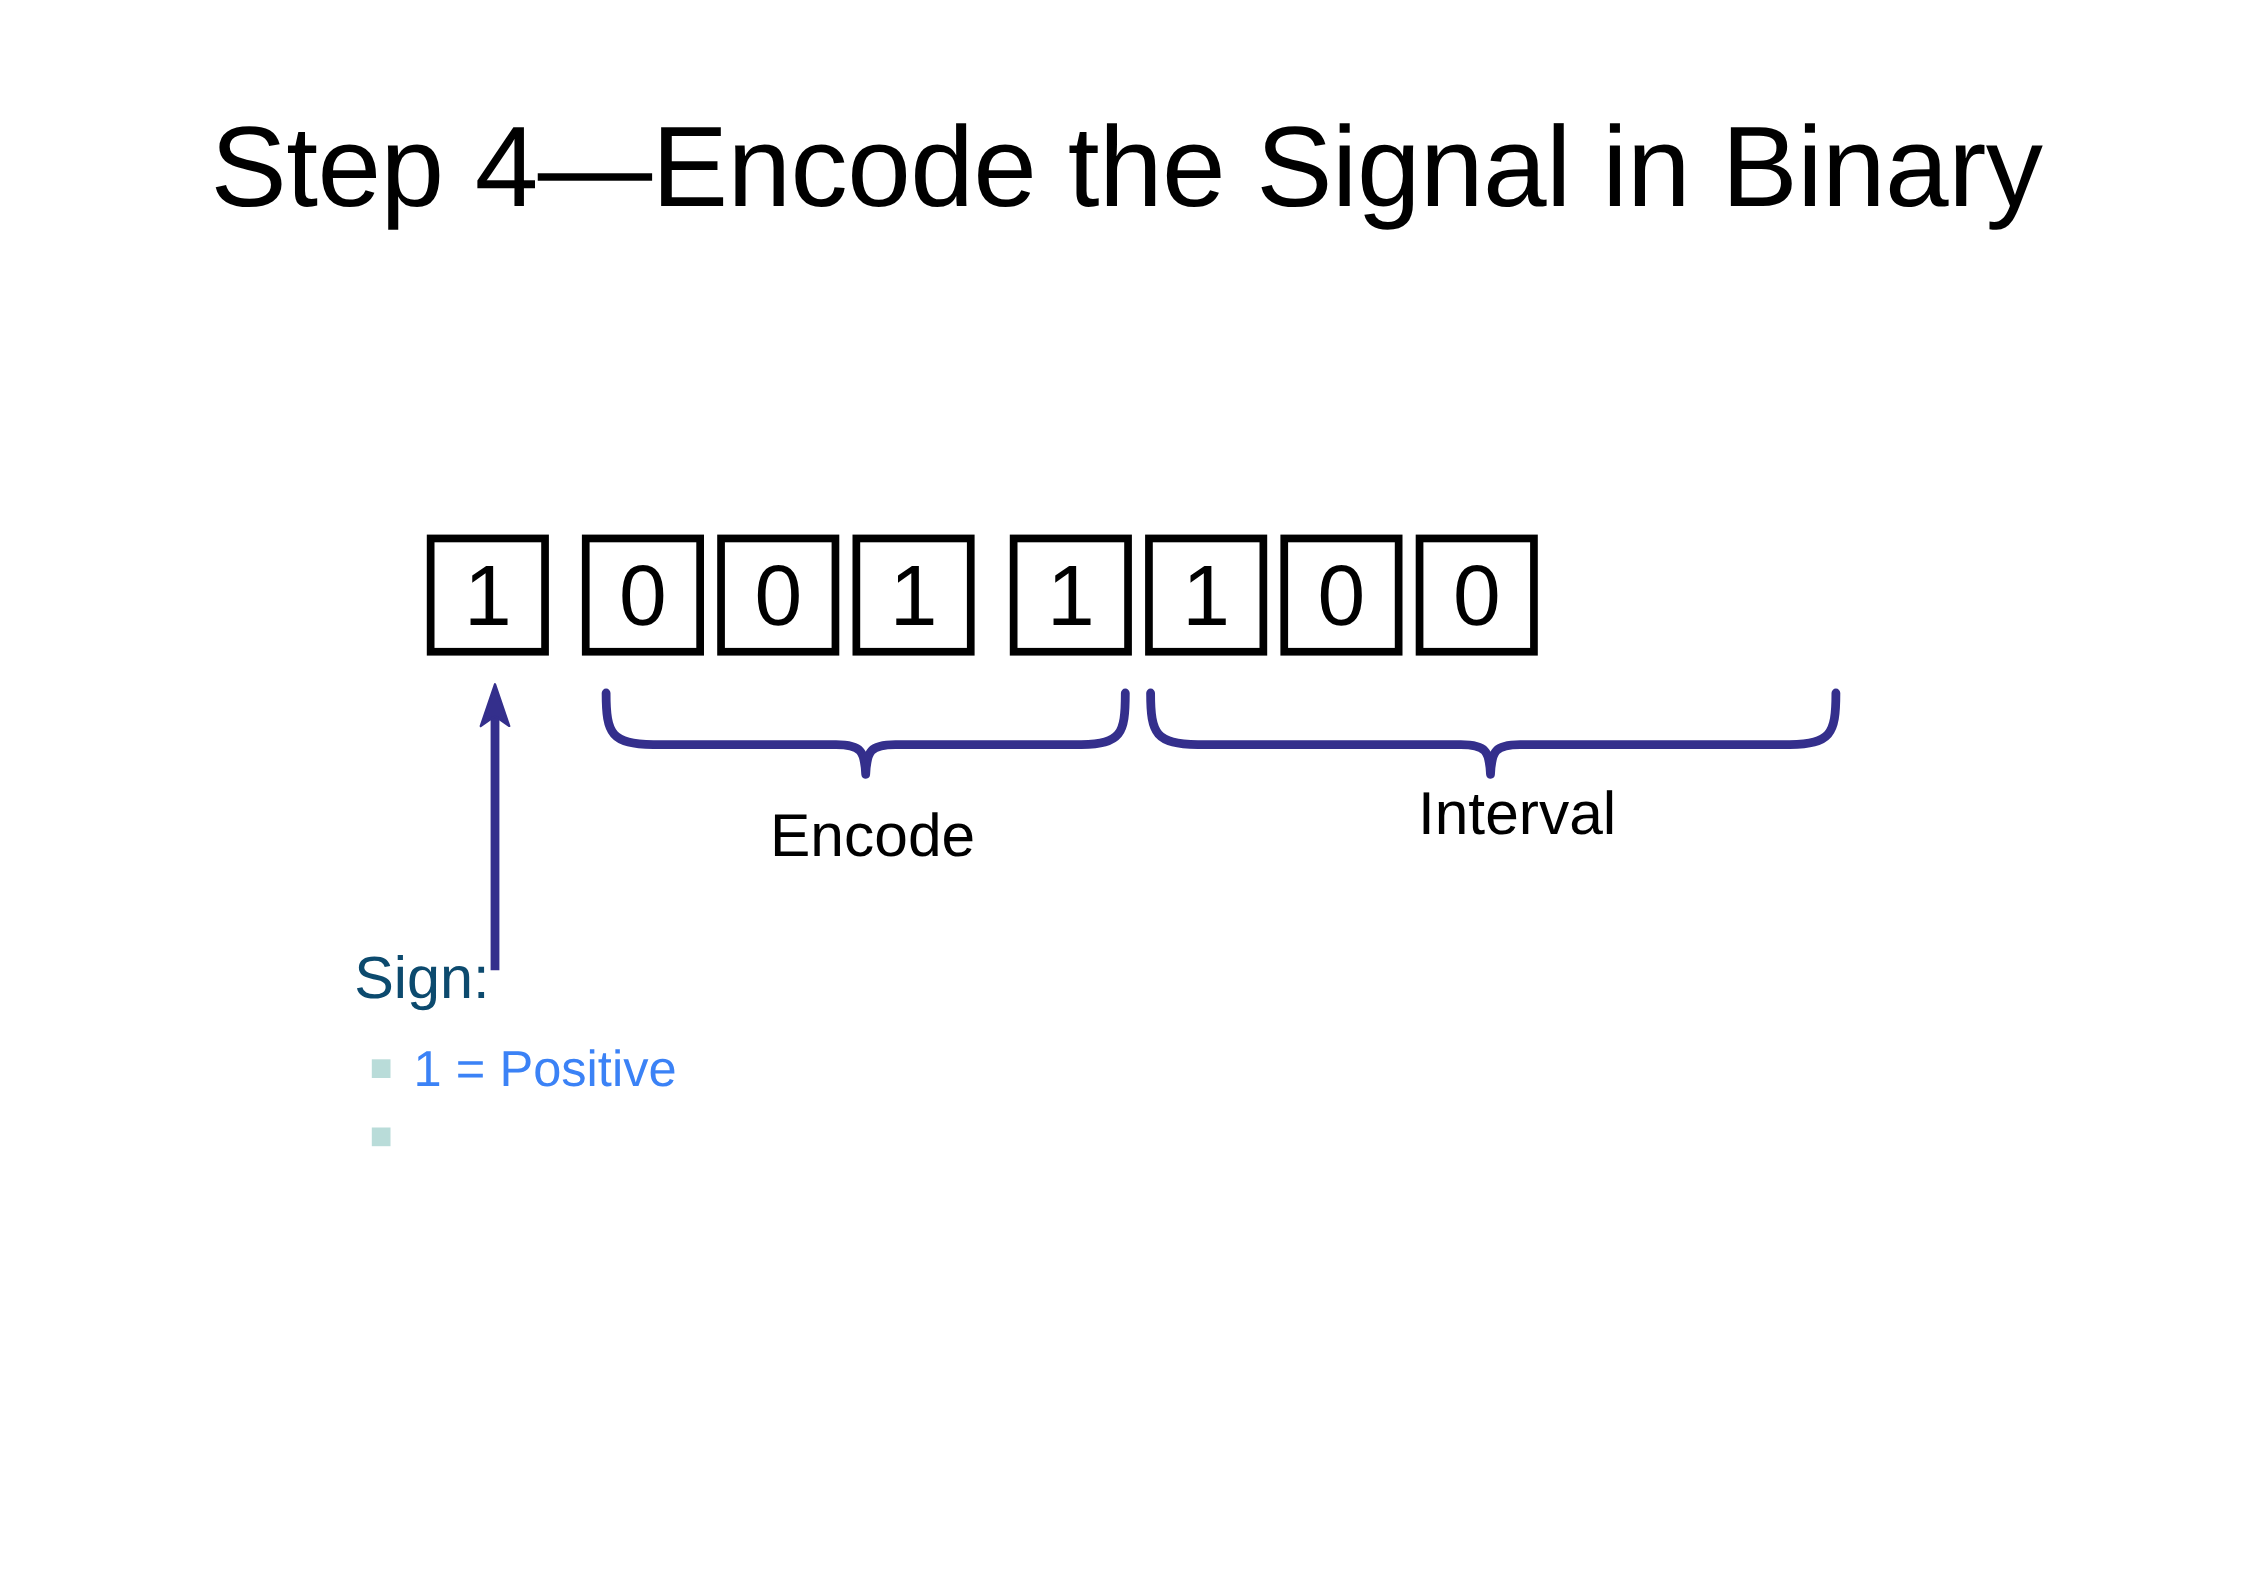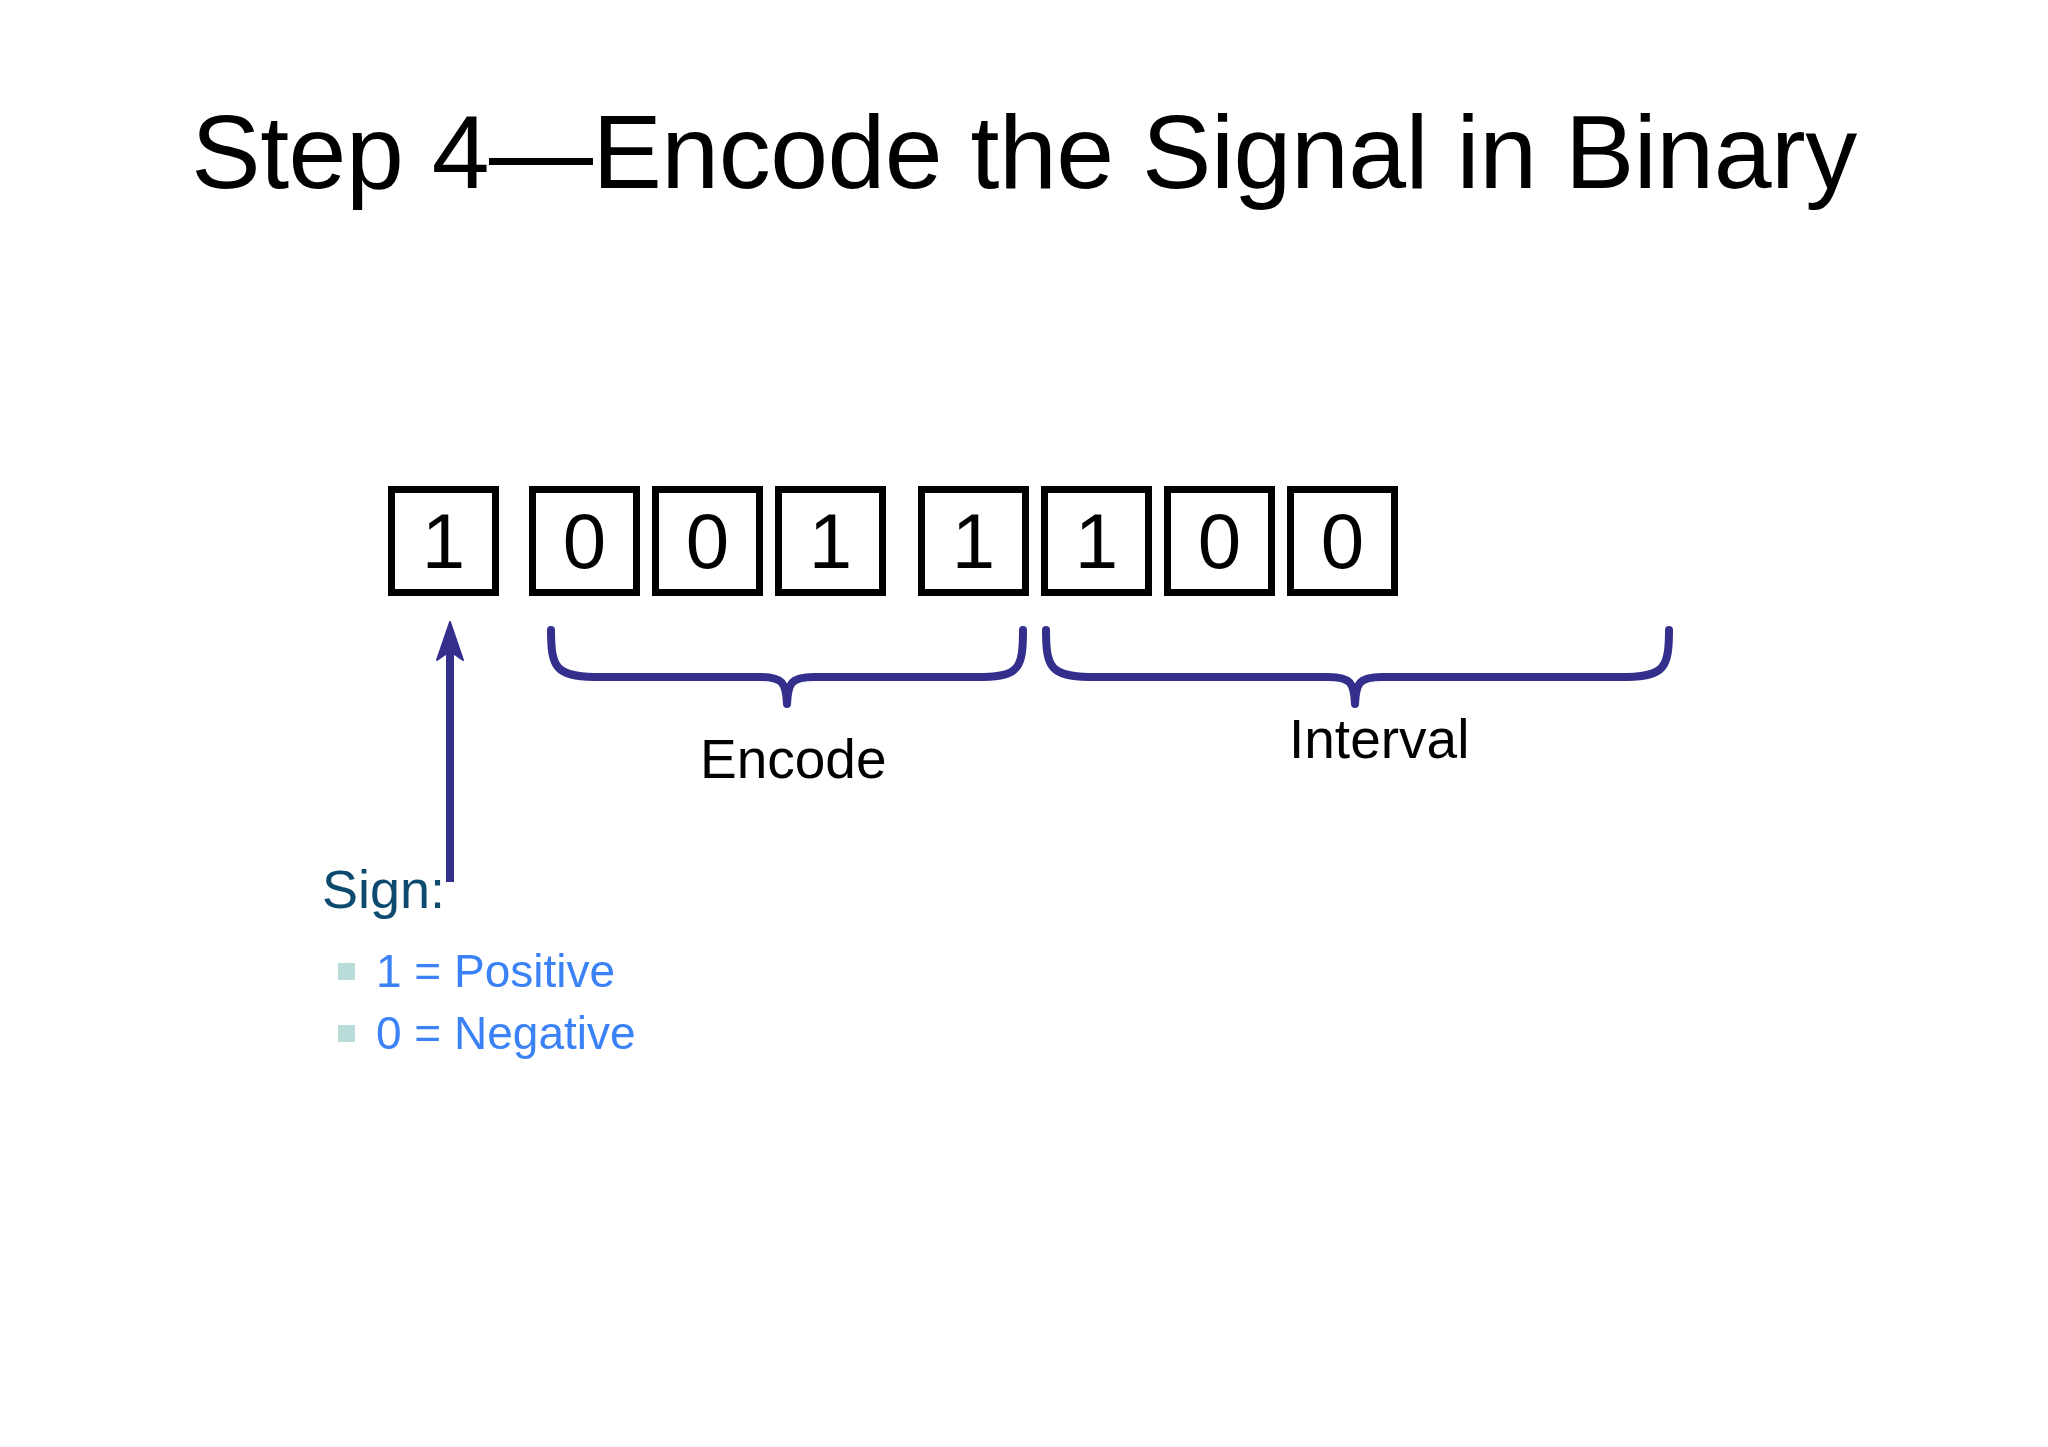--- a/index.html
+++ b/index.html
@@ -179,15 +179,14 @@
 
 <div class="sign-label">Sign:</div>
 
 <ul class="sign-list">
   <li>
     <span class="bullet-square"></span>
     <span>1 = Positive</span>
   </li>
   <li>
     <span class="bullet-square"></span>
-    <span>0 = Negative</span>
   </li>
 </ul>
 
 </body></html>

